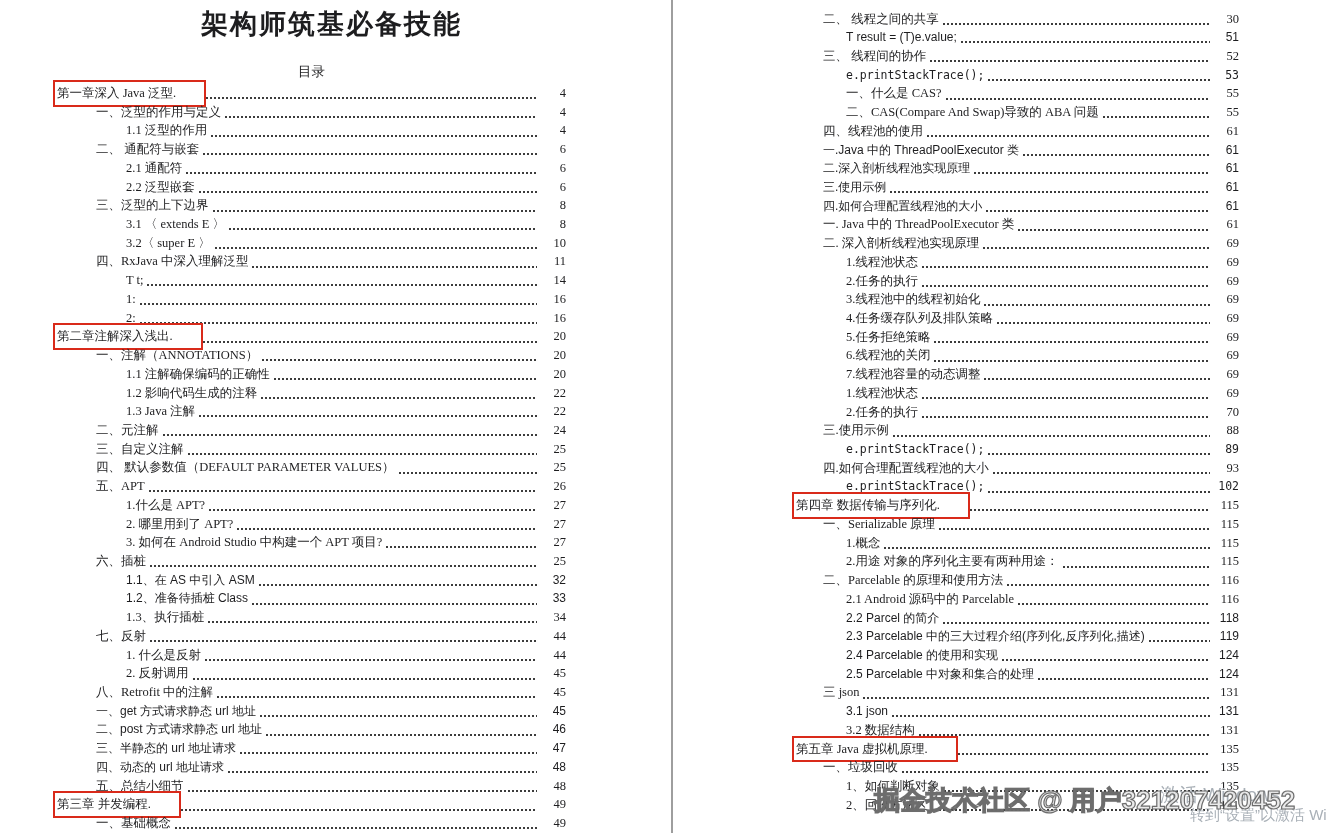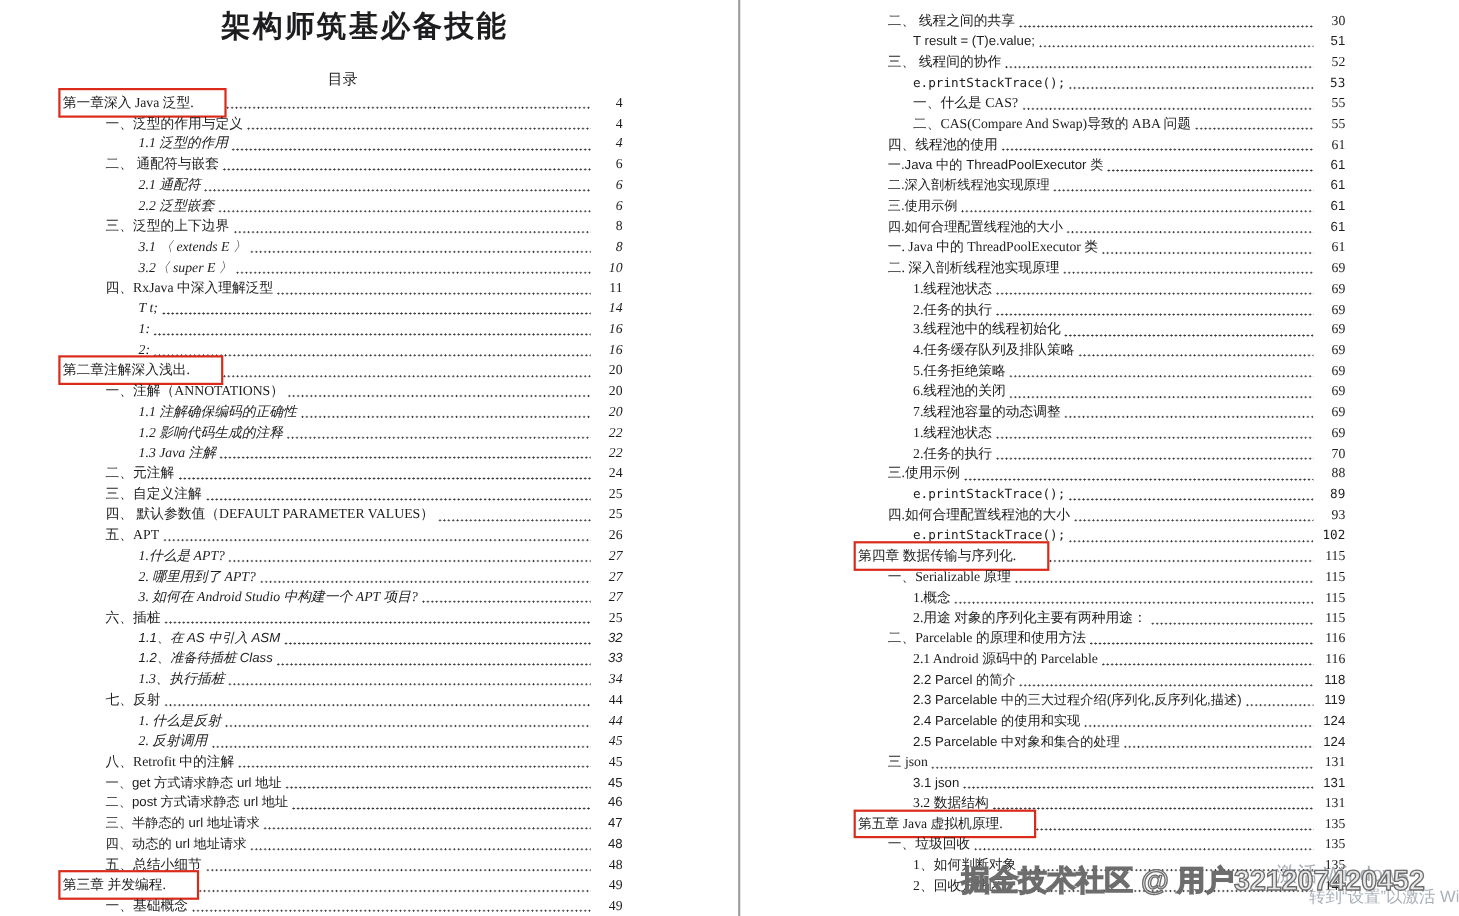--- a/index.html
+++ b/index.html
@@ -6,21 +6,21 @@
   body{
     width:1326px;height:833px;
     background:#ffffff;
     position:relative;
     overflow:hidden;
     font-family:"Liberation Serif", serif;
     color:var(--text,#1d1d1f);
   }
   .page{position:absolute;top:0;height:833px;}
   .page-left{left:0;width:663px;}
-  .page-right{left:673px;width:602px;}
+  .page-right{left:689px;width:602px;}
   .divider{
     position:absolute;left:671px;top:0;width:2px;height:833px;
     background:var(--divider,#9e9e9e);
   }
 
   
   .doc-title{
     margin:6px 57px 0 57px;
     text-align:center;
     font-size:27px;
@@ -43,21 +43,21 @@
   .toc-row{
     display:flex;
     align-items:baseline;
     height:18.72px;
     line-height:18.72px;
     font-size:12.5px;
     white-space:nowrap;
   }
   .page-left  .indent-0{padding-left:0;}
   .page-left  .indent-1{padding-left:39px;}
-  .page-left  .indent-2{padding-left:69px;font-style:italic;}
+  .page-left  .indent-2{padding-left:69px;}
   .page-right .indent-0{padding-left:0;}
   .page-right .indent-1{padding-left:27px;}
   .page-right .indent-2{padding-left:50px;}
 
   .font-mono{font-family:"DejaVu Sans Mono", monospace;font-size:11.5px;}
   .font-sans{font-family:"Liberation Sans", sans-serif;font-size:12px;}
 
   .toc-label{white-space:nowrap;}
   .toc-dots{
     flex:1;

